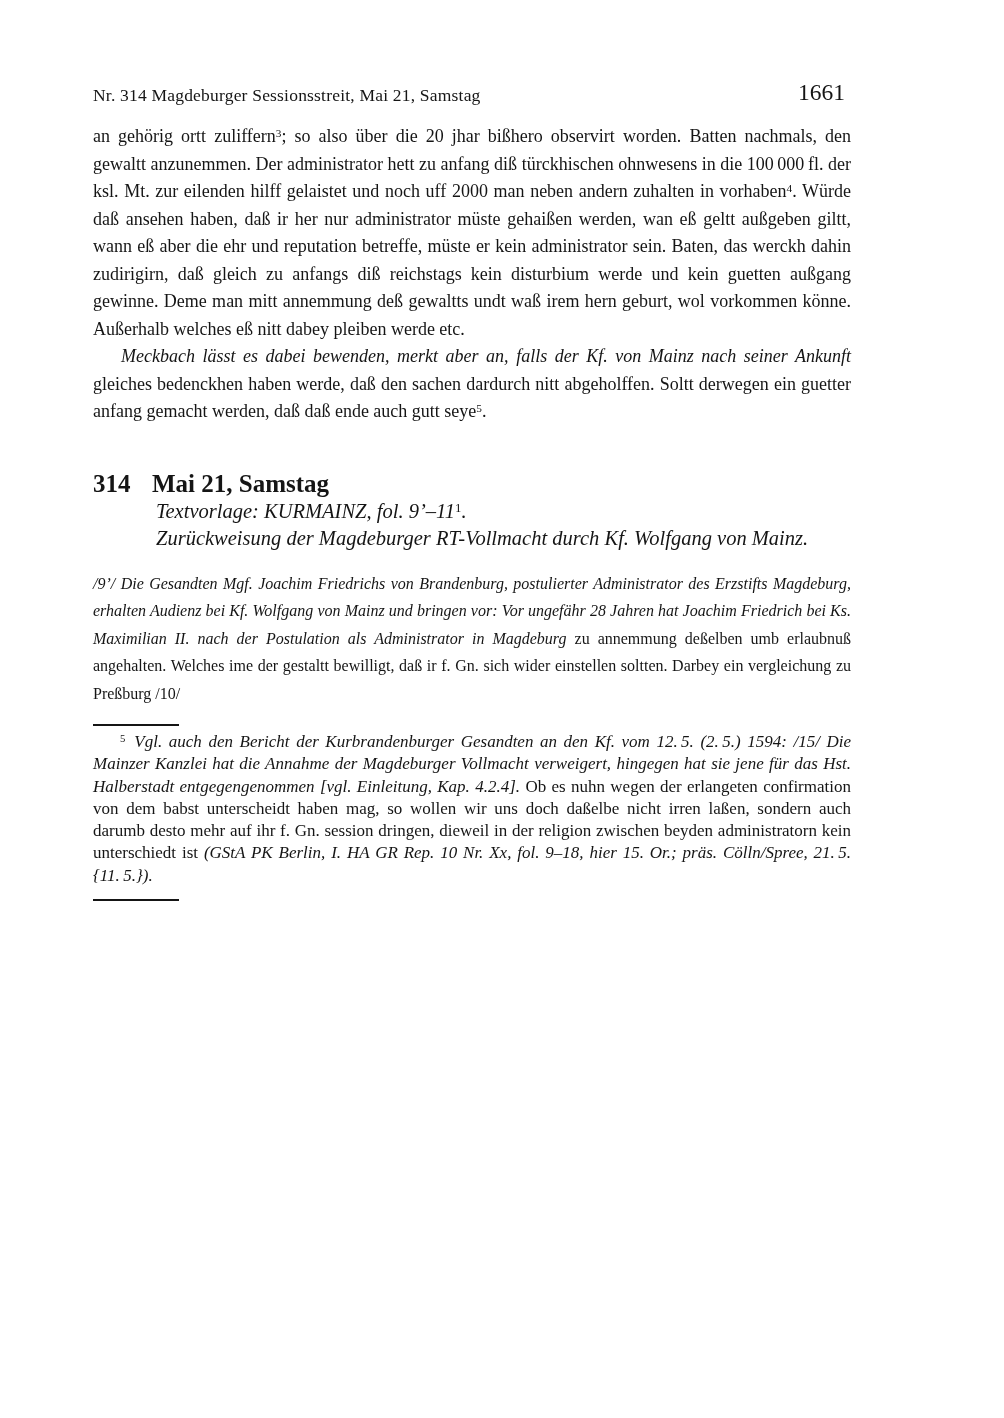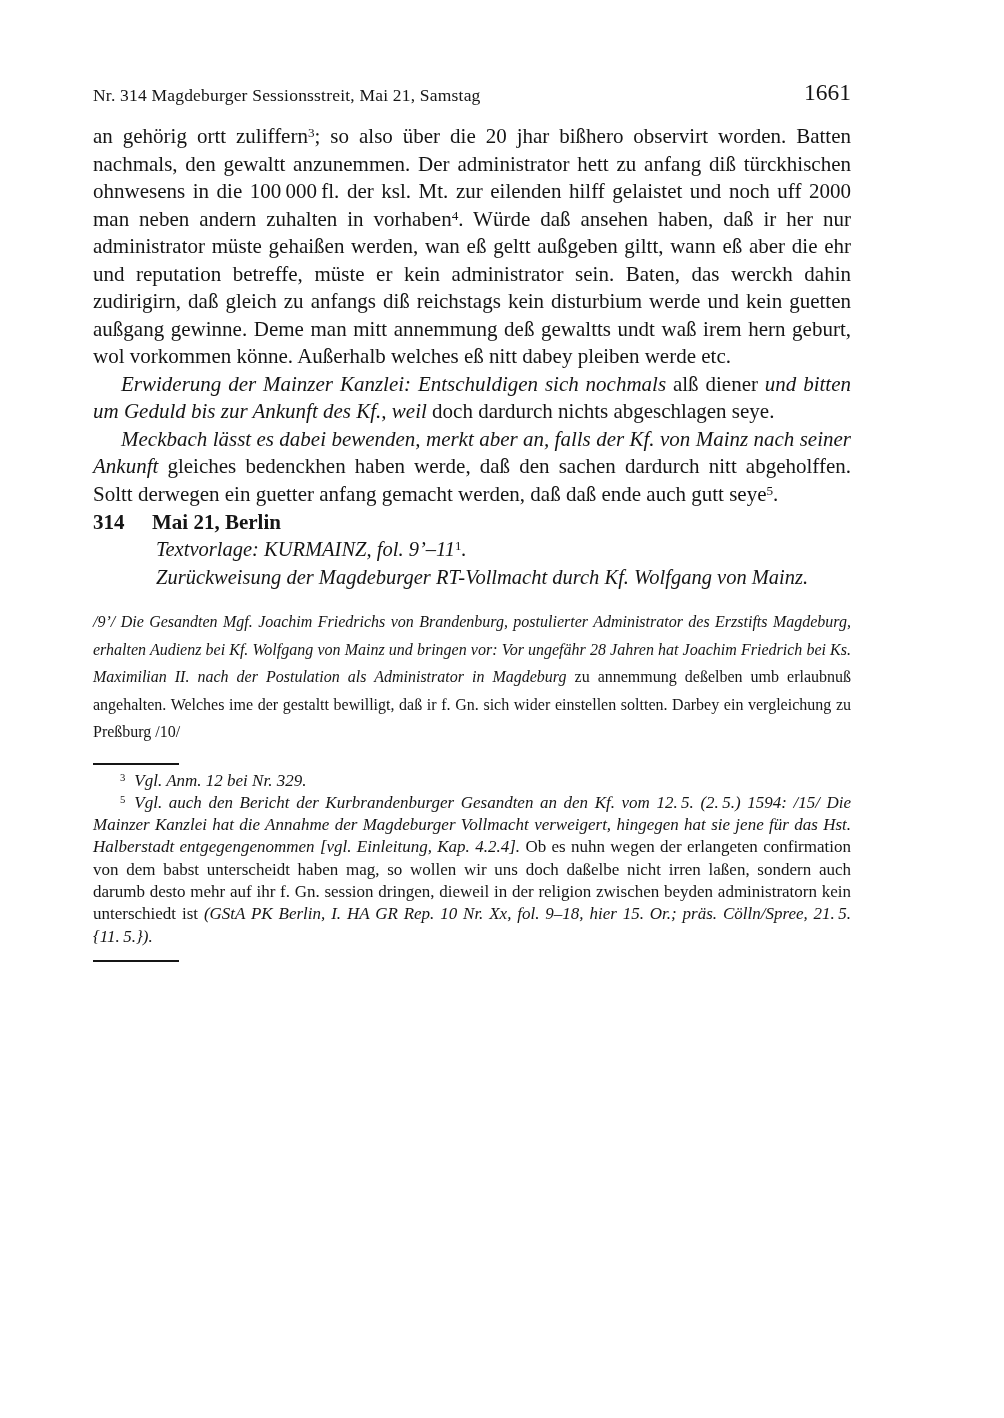--- a/index.html
+++ b/index.html
@@ -27,51 +27,52 @@
     font-size: 17.5px;
     line-height: 26px;
   }
   .rh-title {
     display: block;
     text-align: left;
     letter-spacing: 0.2px;
   }
   .rh-page {
     position: absolute;
-    right: 0;
+    right: 6px;
     top: -3px;
     font-size: 23.5px;
     line-height: 26px;
   }
   
   .body-block { margin-top: 15px; }
   p { margin: 0; }
   .bodytext {
-    font-size: 21px;
+    font-size: 18px;
     line-height: 27.5px;
     text-align: justify;
   }
   .bodytext.indented { text-indent: 28px; }
   .seg-italic { font-style: italic; }
   .seg-roman { font-style: normal; }
   .seg-sup {
     font-style: normal;
     font-size: 0.63em;
     line-height: 0;
     position: relative;
     top: -0.45em;
   }
   .seg-sc {
     font-style: normal;
     font-variant: small-caps;
     letter-spacing: 0.4px;
   }
   
   .section-heading {
-    font-size: 21px;
+    margin-top: 44px;
+    font-size: 25px;
     line-height: 28px;
     font-weight: bold;
     display: flex;
   }
   .section-number { width: 59px; }
   
   .apparatus-block { margin-left: 63px; width: 695px; }
   .textvorlage-line {
     font-size: 20.5px;
     line-height: 27.5px;
@@ -112,43 +113,39 @@
 <div class="page">
   <div class="content">
 
     <div class="running-head">
       <span class="rh-title">Nr. 314 Magdeburger Sessionsstreit, Mai 21, Samstag</span>
       <span class="rh-page">1661</span>
     </div>
 
     <div class="body-block">
       <p class="bodytext"><span class="seg-roman">an gehörig ortt zuliffern</span><span class="seg-sup">3</span><span class="seg-roman">; so also über die 20 jhar bißhero observirt worden. Batten nachmals, den gewaltt anzunemmen. Der administrator hett zu anfang diß türckhischen ohnwesens in die 100 000 fl. der ksl. Mt. zur eilenden hilff gelaistet und noch uff 2000 man neben andern zuhalten in vorhaben</span><span class="seg-sup">4</span><span class="seg-roman">. Würde daß ansehen haben, daß ir her nur administrator müste gehaißen werden, wan eß geltt außgeben giltt, wann eß aber die ehr und reputation betreffe, müste er kein administrator sein. Baten, das werckh dahin zudirigirn, daß gleich zu anfangs diß reichstags kein disturbium werde und kein guetten außgang gewinne. Deme man mitt annemmung deß gewaltts undt waß irem hern geburt, wol vorkommen könne. Außerhalb welches eß nitt dabey pleiben werde etc.</span></p>
-      <p class="bodytext indented"><span class="seg-italic">Erwiderung der Mainzer Kanzlei: Entschuldigen sich nochmals</span><span class="seg-roman"> alß diener </span><span class="seg-italic">und bitten um Geduld bis zur Ankunft des Kf., weil</span><span class="seg-roman"> doch dardurch nichts abgeschlagen seye.</span></p>
       <p class="bodytext indented"><span class="seg-italic">Meckbach lässt es dabei bewenden, merkt aber an, falls der Kf. von Mainz nach seiner Ankunft</span><span class="seg-roman"> gleiches bedenckhen haben werde, daß den sachen dardurch nitt abgeholffen. Soltt derwegen ein guetter anfang gemacht werden, daß daß ende auch gutt seye</span><span class="seg-sup">5</span><span class="seg-roman">.</span></p>
     </div>
 
     <div class="section-heading">
       <span class="section-number">314</span>
-      <span class="section-title">Mai 21, Berlin</span>
+      <span class="section-title">Mai 21, Samstag</span>
     </div>
 
     <div class="apparatus-block">
       <p class="textvorlage-line"><span class="seg-italic">Textvorlage: KURMAINZ, fol. 9’–11</span><span class="seg-sup">1</span><span class="seg-italic">.</span></p>
       <p class="regest"><span class="seg-italic">Zurückweisung der Magdeburger RT-Vollmacht durch Kf. Wolfgang von Mainz.</span></p>
     </div>
 
     <p class="section-body"><span class="seg-italic">/9’/ Die Gesandten Mgf. Joachim Friedrichs von Brandenburg, postulierter Administrator des Erzstifts Magdeburg, erhalten Audienz bei Kf. Wolfgang von Mainz und bringen vor: Vor ungefähr 28 Jahren hat Joachim Friedrich bei Ks. Maximilian II. nach der Postulation als Administrator in Magdeburg</span><span class="seg-roman"> zu annemmung deßelben umb erlaubnuß angehalten. Welches ime der gestaltt bewilligt, daß ir f. Gn. sich wider einstellen soltten. Darbey ein vergleichung zu Preßburg /10/</span></p>
 
     <div class="fn-rule"></div>
 
     <div class="footnote-block">
       <p class="footnote">
-        <span class="seg-sup fn-marker">3</span><span><span class="seg-italic">Vgl. Anm. 12 bei Nr. 329.</span></span>
-      </p>
-      <p class="footnote">
         <span class="seg-sup fn-marker">5</span><span><span class="seg-italic">Vgl. auch den Bericht der Kurbrandenburger Gesandten an den Kf. vom 12. 5. (2. 5.) 1594: /15/ Die Mainzer Kanzlei hat die Annahme der Magdeburger Vollmacht verweigert, hingegen hat sie jene für das Hst. Halberstadt entgegengenommen [vgl. Einleitung, Kap. 4.2.4]. </span><span class="seg-roman">Ob es nuhn wegen der erlangeten confirmation von dem babst unterscheidt haben mag, so wollen wir uns doch daßelbe nicht irren laßen, sondern auch darumb desto mehr auf ihr f. Gn. session dringen, dieweil in der religion zwischen beyden administratorn kein unterschiedt ist </span><span class="seg-italic">(GStA PK Berlin, I. HA GR Rep. 10 Nr. Xx, fol. 9–18, hier 15. Or.; präs. Cölln/Spree, 21. 5. {11. 5.}).</span></span>
       </p>
     </div>
 
     <div class="fn-rule fn-rule-2"></div>
 
 
   </div>
 </div>
 

